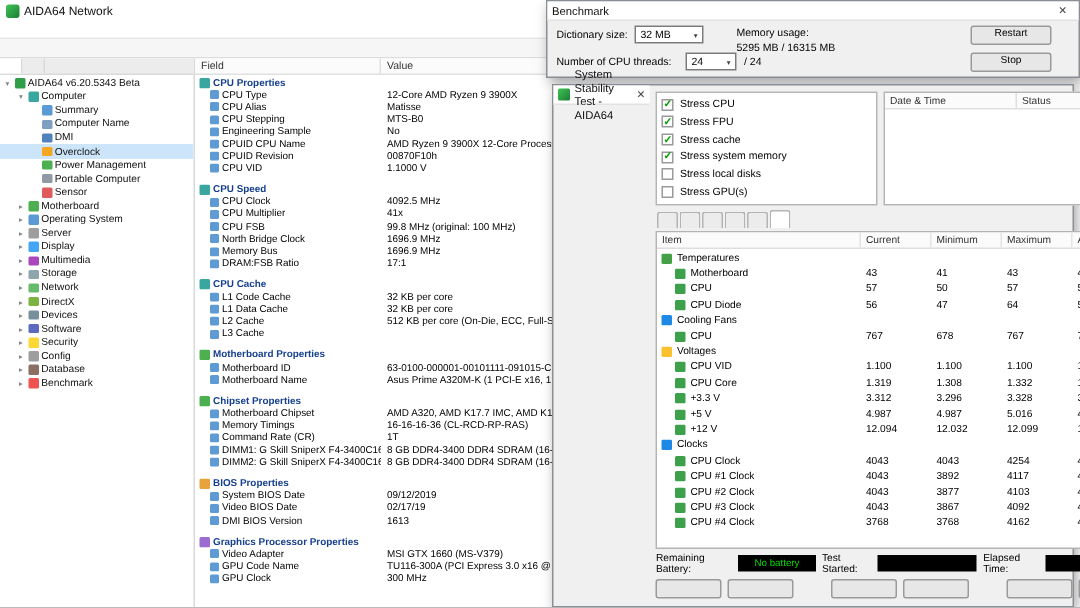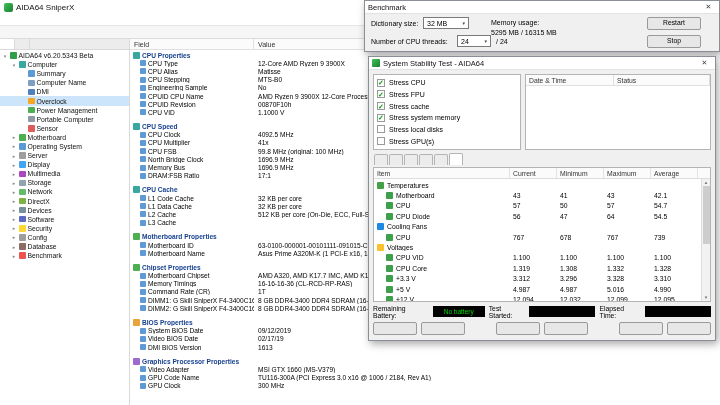--- a/index.html
+++ b/index.html
@@ -56,21 +56,21 @@
   .b-dict-select{left:58px;top:3px;width:46px}
   .b-mem-label{left:126px;top:5px}
   .b-mem-value{left:126px;top:15px}
   .b-restart{left:282px;top:3px;width:54px;height:12px}
   .b-thr-label{left:6px;top:24px}
   .b-thr-select{left:92px;top:21px;width:34px}
   .b-thr-total{left:131px;top:24px}
   .b-stop{left:282px;top:21px;width:54px;height:12px}
 
   
-  .stabwin{left:368px;top:56px;width:348px;height:285px;display:flex;flex-direction:column}
+  .stabwin{left:368px;top:56px;width:348px;height:349px;display:flex;flex-direction:row}
   .stab-body{flex:1;min-height:0;padding:4px;display:flex;flex-direction:column;gap:3px}
   .stab-top{height:76px;flex:0 0 auto;display:flex;gap:4px}
   .checkpanel{width:148px;flex:0 0 auto;background:#fff;border:1px solid #b4b4b4;padding:2px 3px;display:flex;flex-direction:column;justify-content:space-around}
   .chk{display:flex;align-items:center;gap:4px;font-size:7px;height:11px;color:#000}
   .chk .box{width:8px;height:8px;flex:0 0 auto;border:1px solid #9a9a9a;background:#fff;display:flex;align-items:center;justify-content:center;font-size:7px;font-weight:bold;color:#00a000;line-height:1}
   .chk .box::after{content:"✓"}
   .chk.off .box::after{content:""}
   .logpanel{flex:1;background:#fff;border:1px solid #b4b4b4;display:flex;flex-direction:column}
   .loghead{height:11px;flex:0 0 auto;display:flex;font-size:6.8px;color:#333;background:#fbfbfb;border-bottom:1px solid #e0e0e0}
   .loghead span{display:flex;align-items:center;padding-left:3px;border-right:1px solid #e0e0e0}
@@ -103,21 +103,21 @@
   .stab-btns .btn:nth-of-type(3),.stab-btns .btn:nth-of-type(5){margin-left:auto}
 </style>
 </head>
 <body>
 
 <div id="screen">
 
   <div class="mainwin">
     <div class="titlebar">
       <span class="appicon"></span>
-      <span>AIDA64 SniperX</span>
+      <span>AIDA64 Network</span>
     </div>
     <div class="menubar">
 
     <span class="menuitem"></span>
         <span class="menuitem"></span>
         <span class="menuitem"></span>
         <span class="menuitem"></span>
         <span class="menuitem"></span>
         <span class="menuitem"></span>
       </div>

